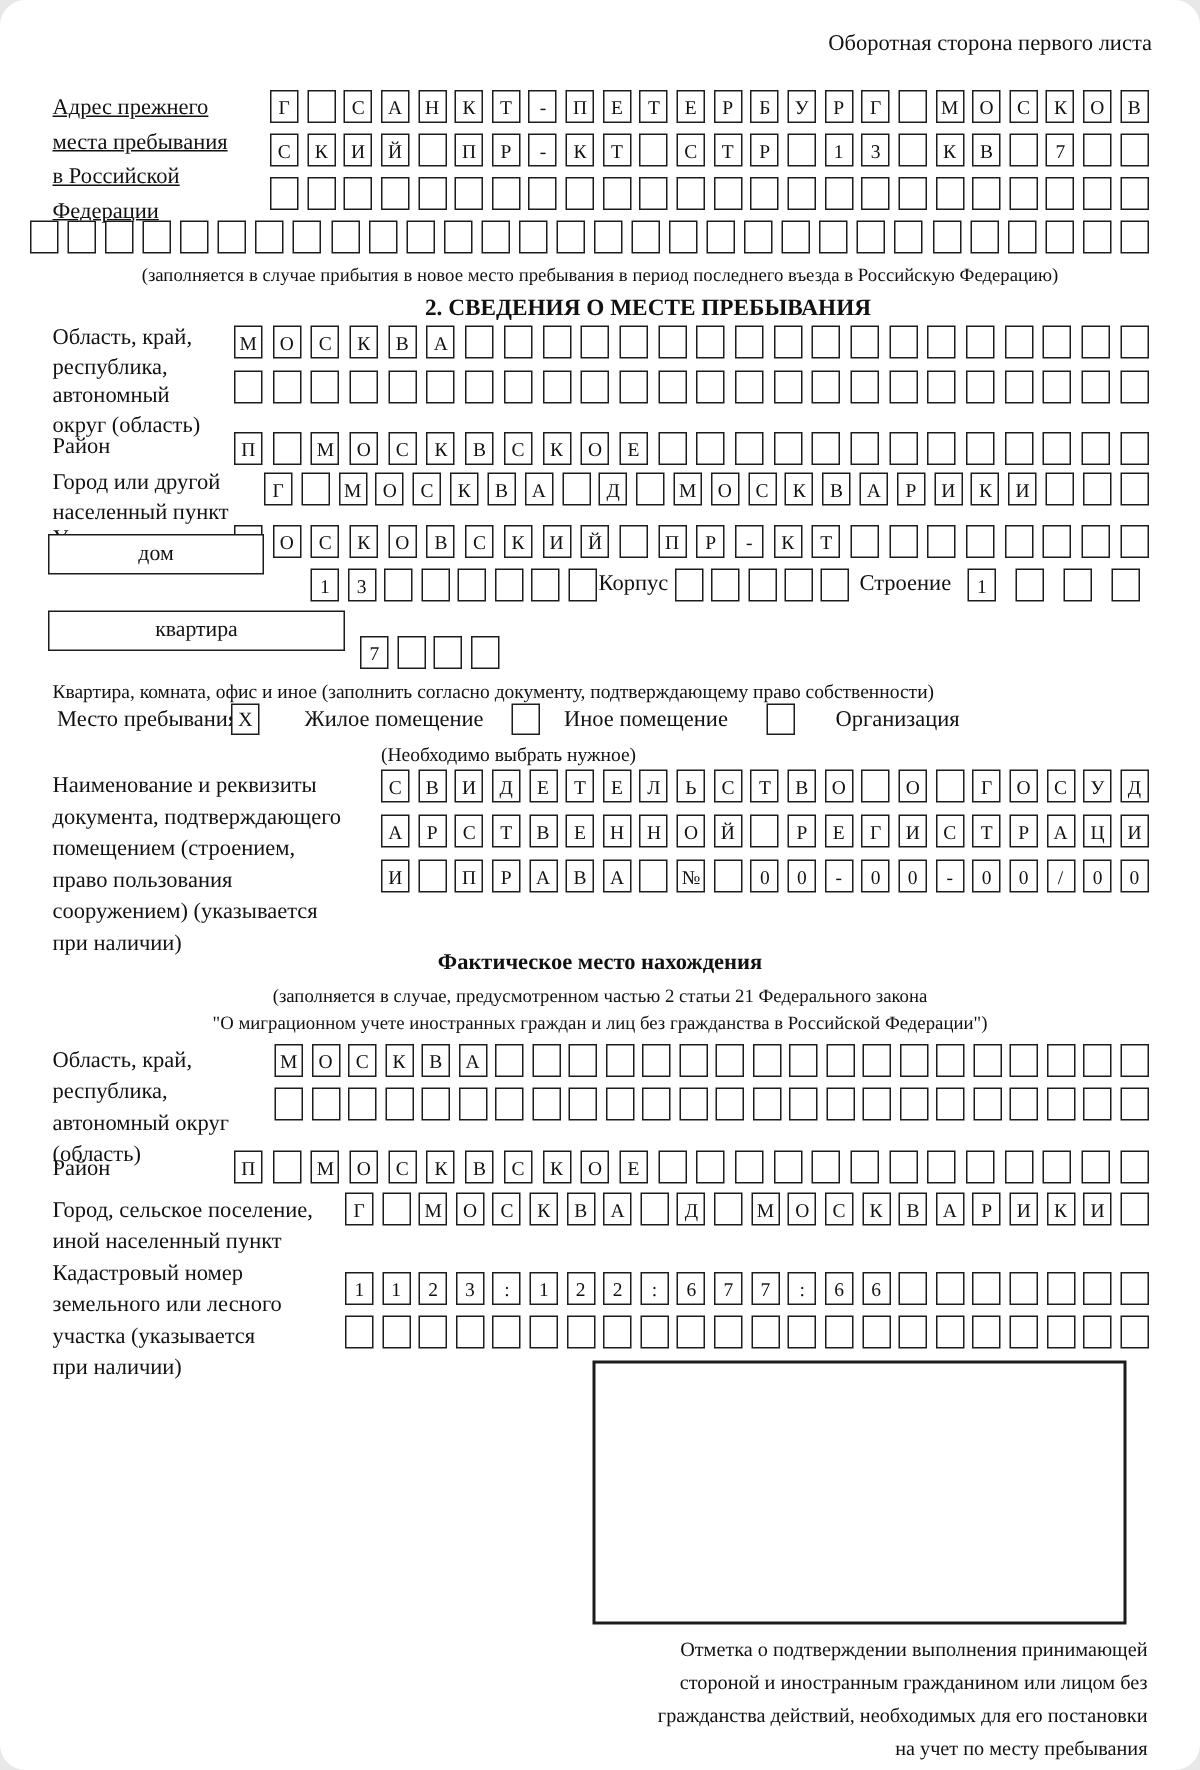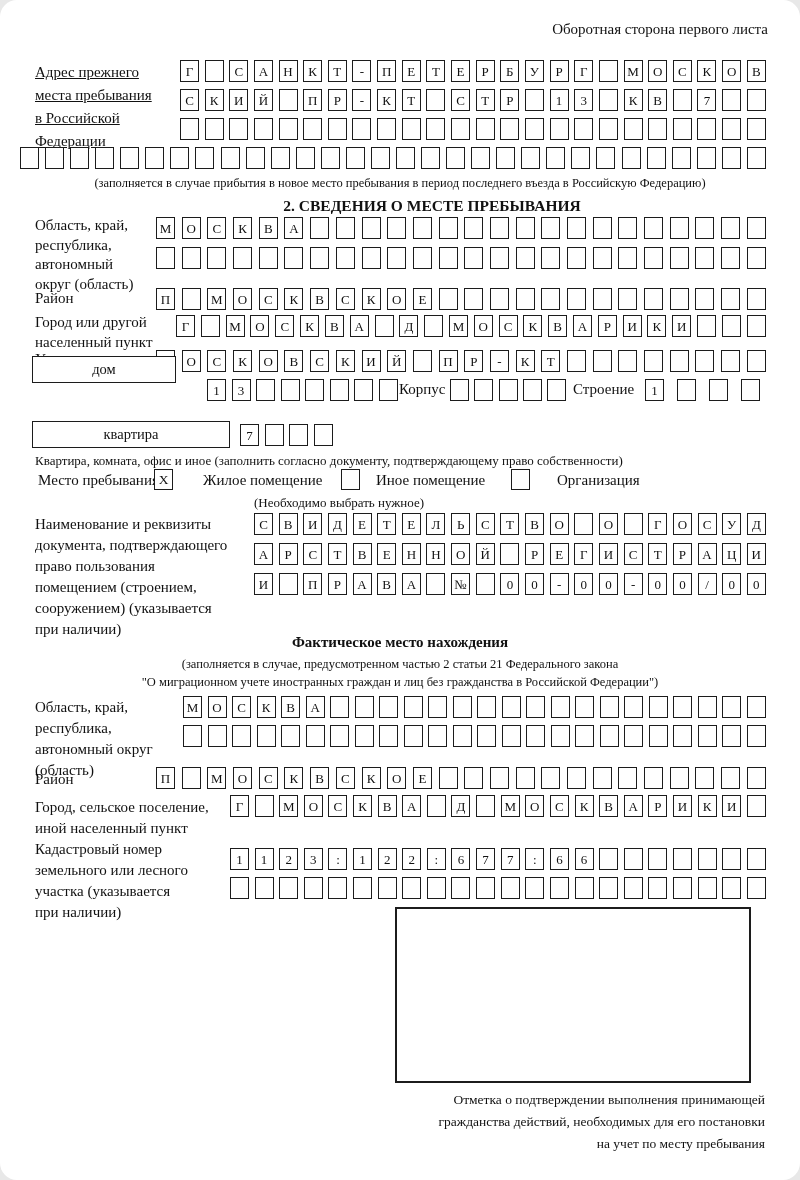--- a/index.html
+++ b/index.html
@@ -328,43 +328,43 @@
       <span class="cell"></span>
     </div>
   <div class="abs lbl" style="left:573px;top:382px;">Строение</div>
   <div class="cellrow" style="left:645px;top:379px;width:115px;">
       <span class="cell">1</span>
       <span class="cell"></span>
       <span class="cell"></span>
       <span class="cell"></span>
     </div>
 
-  <div class="wbox" style="left:32px;top:421px;width:198px;height:27px;">квартира</div>
+  <div class="wbox" style="left:32px;top:407px;width:198px;height:27px;">квартира</div>
   <div class="cellrow" style="left:240px;top:424px;width:93px;">
       <span class="cell">7</span>
       <span class="cell"></span>
       <span class="cell"></span>
       <span class="cell"></span>
     </div>
   <div class="abs note" style="left:35px;top:453px;font-size:13px;">Квартира, комната, офис и иное (заполнить согласно документу, подтверждающему право собственности)</div>
 
   <div class="abs lbl" style="left:38px;top:473px;">Место пребывания:</div>
   <div class="chk" style="left:154px;top:469px;">X</div>
   <div class="abs lbl" style="left:203px;top:473px;">Жилое помещение</div>
   <div class="chk" style="left:341px;top:469px;"></div>
   <div class="abs lbl" style="left:376px;top:473px;">Иное помещение</div>
   <div class="chk" style="left:511px;top:469px;"></div>
   <div class="abs lbl" style="left:557px;top:473px;">Организация</div>
   <div class="abs note" style="left:139px;top:495px;width:400px;text-align:center;font-size:13px;">(Необходимо выбрать нужное)</div>
 
   <div class="abs lblblock" style="left:35px;top:514px;line-height:21px;">
     <div>Наименование и реквизиты</div>
     <div>документа, подтверждающего</div>
+    <div>помещением (строением,</div>
     <div>право пользования</div>
-    <div>помещением (строением,</div>
     <div>сооружением) (указывается</div>
     <div>при наличии)</div>
   </div>
   <div class="cellrow" style="left:254px;top:513px;width:512px;">
       <span class="cell">С</span>
       <span class="cell">В</span>
       <span class="cell">И</span>
       <span class="cell">Д</span>
       <span class="cell">Е</span>
       <span class="cell">Т</span>
@@ -602,17 +602,18 @@
       <span class="cell"></span>
       <span class="cell"></span>
       <span class="cell"></span>
       <span class="cell"></span>
       <span class="cell"></span>
     </div>
 
   <div class="stamp" style="left:395px;top:907px;width:356px;height:176px;"></div>
   <div class="abs cap" style="left:381px;top:1089px;width:384px;">
     <div>Отметка о подтверждении выполнения принимающей</div>
+    <div>стороной и иностранным гражданином или лицом без</div>
     <div>гражданства действий, необходимых для его постановки</div>
     <div>на учет по месту пребывания</div>
   </div>
 
 </div>
 
 </body></html>

